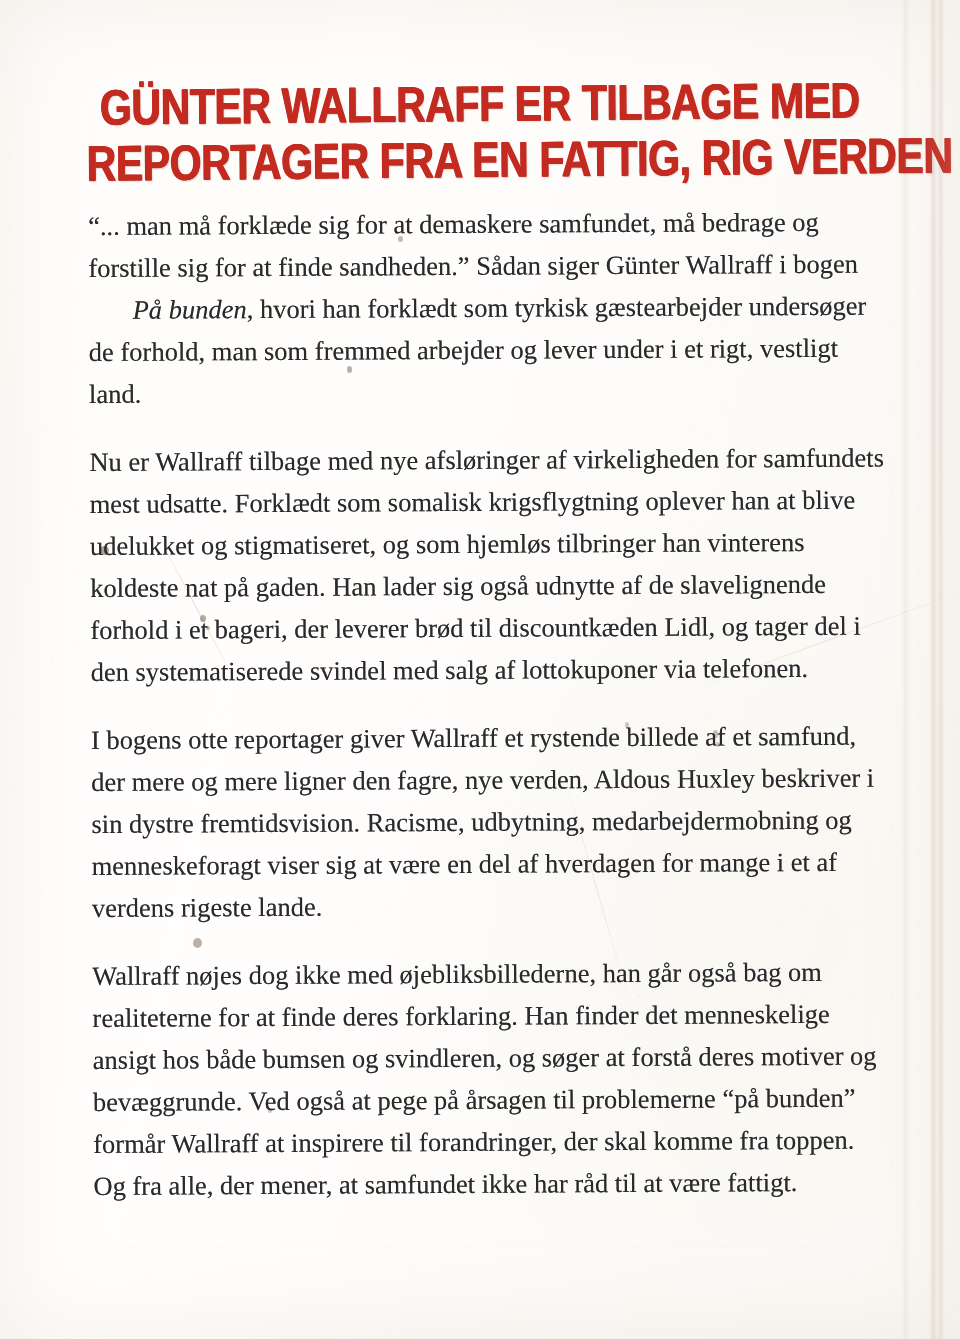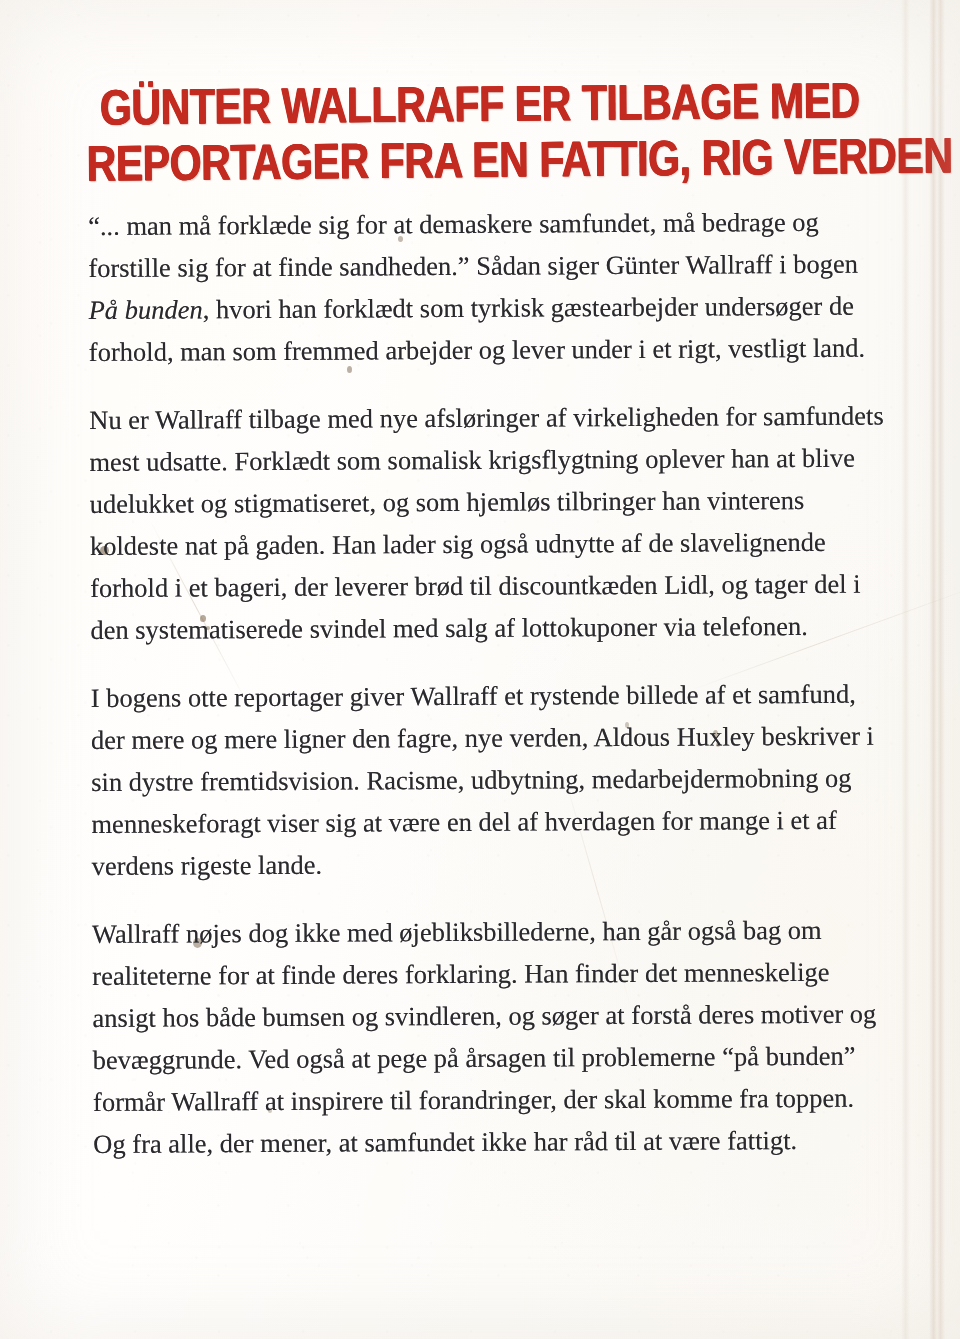--- a/index.html
+++ b/index.html
@@ -140,20 +140,21 @@
     transform: rotate(-0.32deg);
     transform-origin: left top;
   }
   .body-copy p {
     margin: 0 0 26px 0;
     text-align: left;
   }
   .body-copy p:last-child { margin-bottom: 0; }
   .body-copy em {
     font-style: italic;
+    margin-left: 44px;
   }
 
   
   .body-copy p { text-shadow: 0 0 0.35px rgba(40,40,46,.55); }
 
   .vignette {
     position: absolute;
     inset: 0;
     pointer-events: none;
     box-shadow: inset 0 0 90px rgba(216,205,190,0.28);

